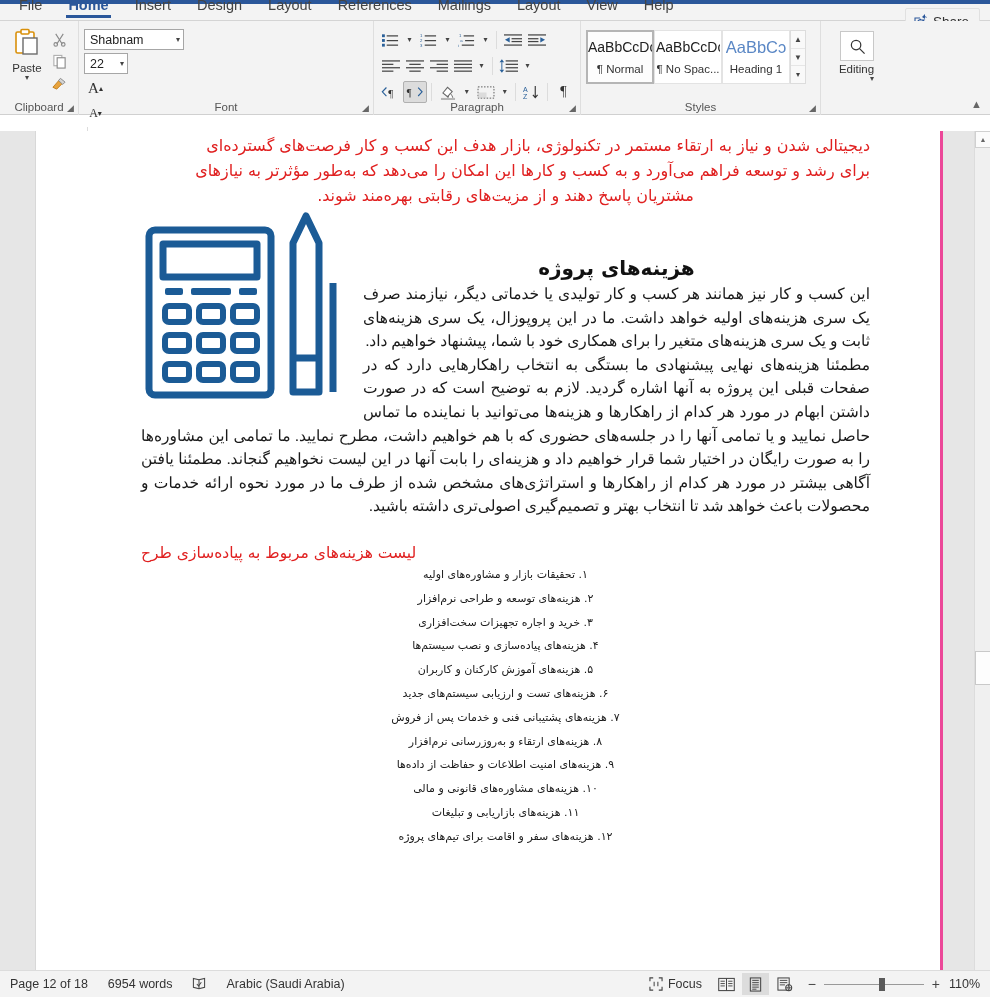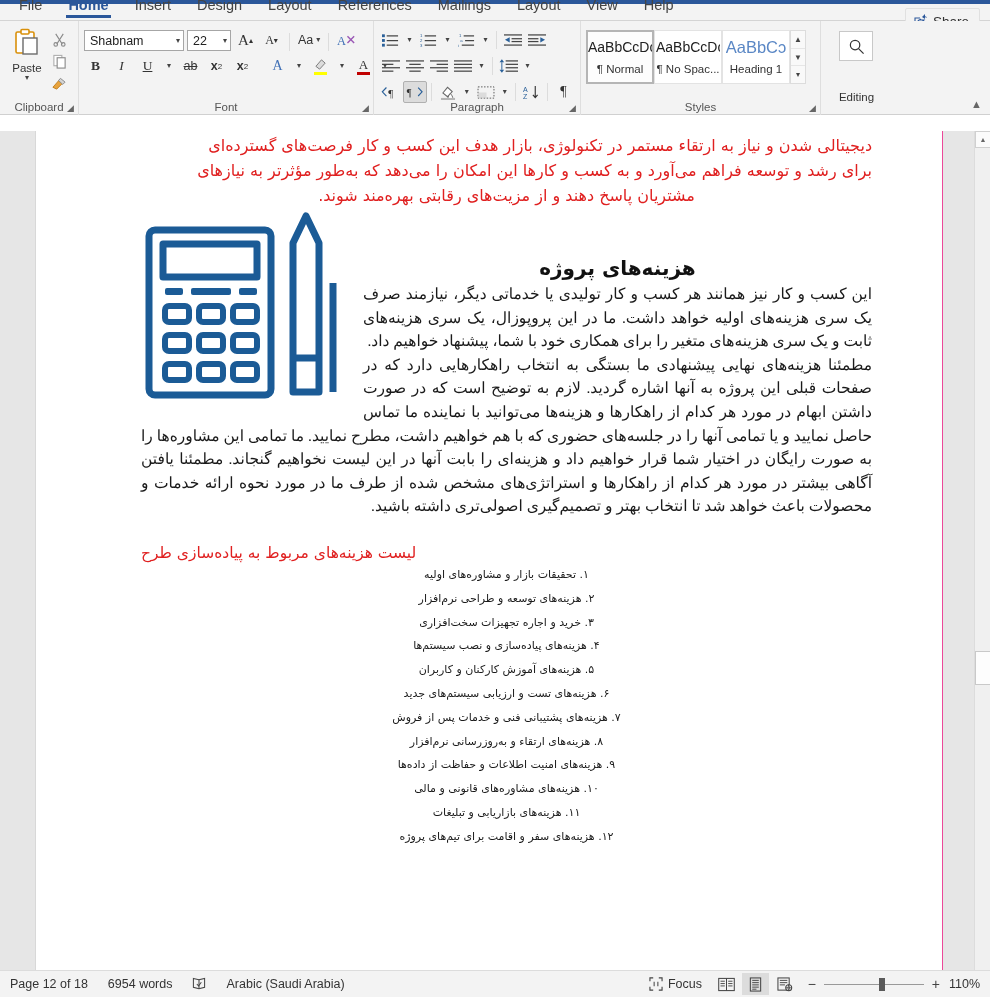--- a/index.html
+++ b/index.html
@@ -74,21 +74,21 @@
   .paste-label { font-size: 11.5px; color: #333; margin-top: 1px; }
   .caret { font-size: 8px; color: #444; line-height: 8px; }
   .clip-mini { display: flex; flex-direction: column; gap: 3px; padding-top: 3px; }
   .mini-ico {
     width: 20px; height: 19px; display: flex;
     align-items: center; justify-content: center; cursor: pointer;
   }
 
   
   .font-group { width: 295px; }
-  .fg-row { display: flex; align-items: flex-end; gap: 3px; padding: 2px 0; }
+  .fg-row { display: flex; align-items: flex-start; gap: 3px; padding: 2px 0; flex-direction: column; }
   .fg-row.r1 { padding-top: 4px; }
   .combo {
     height: 21px; border: 1px solid #a6a6a6; background: #fff;
     display: flex; align-items: center; justify-content: space-between;
     padding: 0 3px 0 5px; font-size: 12.5px; color: #222; cursor: pointer;
   }
   .combo-font { width: 100px; }
   .combo-size { width: 44px; }
   .cbtn {
     min-width: 23px; height: 22px; display: flex; align-items: center;
@@ -119,40 +119,40 @@
     white-space: nowrap; overflow: hidden; max-width: 66px; text-align:center;}
   .style-scroll { display: flex; flex-direction: column; width: 16px;
     border: 1px solid #dcdcdc; background: #f9f9f9; height: 54px; }
   .ss-btn { flex: 1; display: flex; align-items: center; justify-content: center;
     font-size: 8px; color: #444; cursor: pointer; border-bottom: 1px solid #e6e6e6; }
   .ss-btn:last-child { border-bottom: none; }
 
   
   .editing-group { width: 72px; align-items: center; }
   .edit-btn {
-    display: flex; flex-direction: column; align-items: center;
-    cursor: pointer; padding-top: 6px; gap: 28px;
+    display: flex; flex-direction: column; align-items: flex-end;
+    cursor: pointer; padding-top: 6px;
   }
   .edit-sq { width: 34px; height: 30px; border: 1px solid #c8c8c8;
     background: #fff; display: flex; align-items: center; justify-content: center; }
   .edit-label { font-size: 11.5px; color: #333; margin-top: 2px; }
   .ribbon-collapse {
     position: absolute; right: 8px; bottom: 4px;
     font-size: 11px; color: #666; cursor: pointer;
   }
 
   
   .doc-area {
     position: absolute; top: 131px; left: 0; right: 0; bottom: 27px;
     background: #e6e6e6; overflow: hidden;
   }
   .page {
     position: absolute; top: 0; left: 35px; width: 908px; bottom: 0;
     background: #ffffff; border-left: 1px solid #d8d8d8;
-    border-right: 1px solid #ec4899;
+    border-right: 3px solid #ec4899;
   }
   .page-inner {
     position: absolute; top: 0; left: 0; right: 0; bottom: 0;
     padding: 0 70px 0 105px;
   }
   .rtl {
     direction: rtl; text-align: justify;
     font-family: "DejaVu Sans", sans-serif;
   }
   .red-top {

